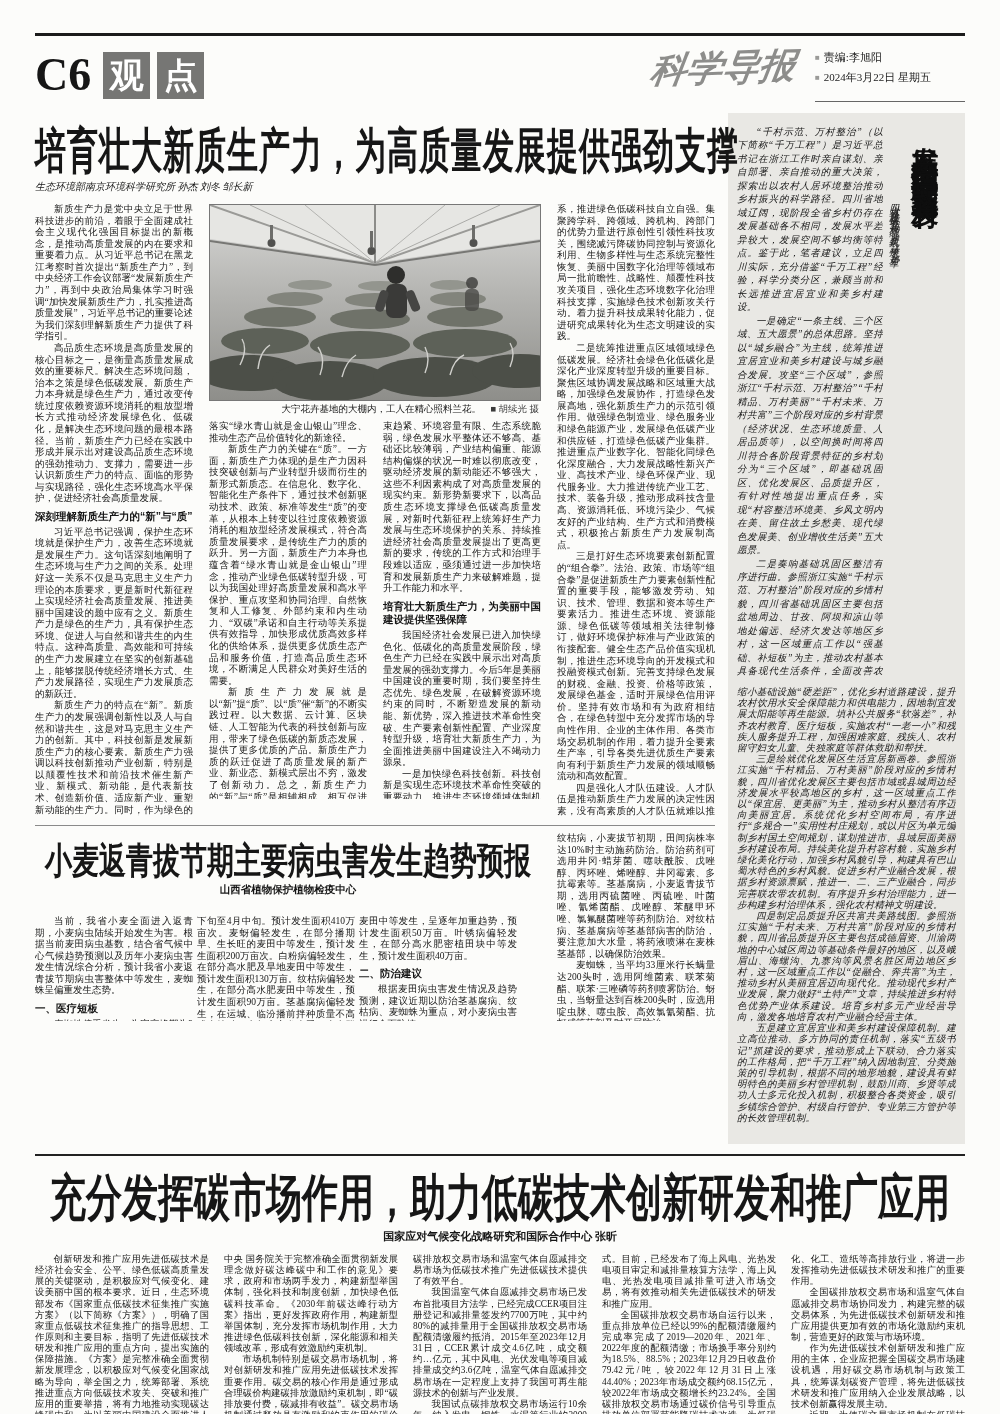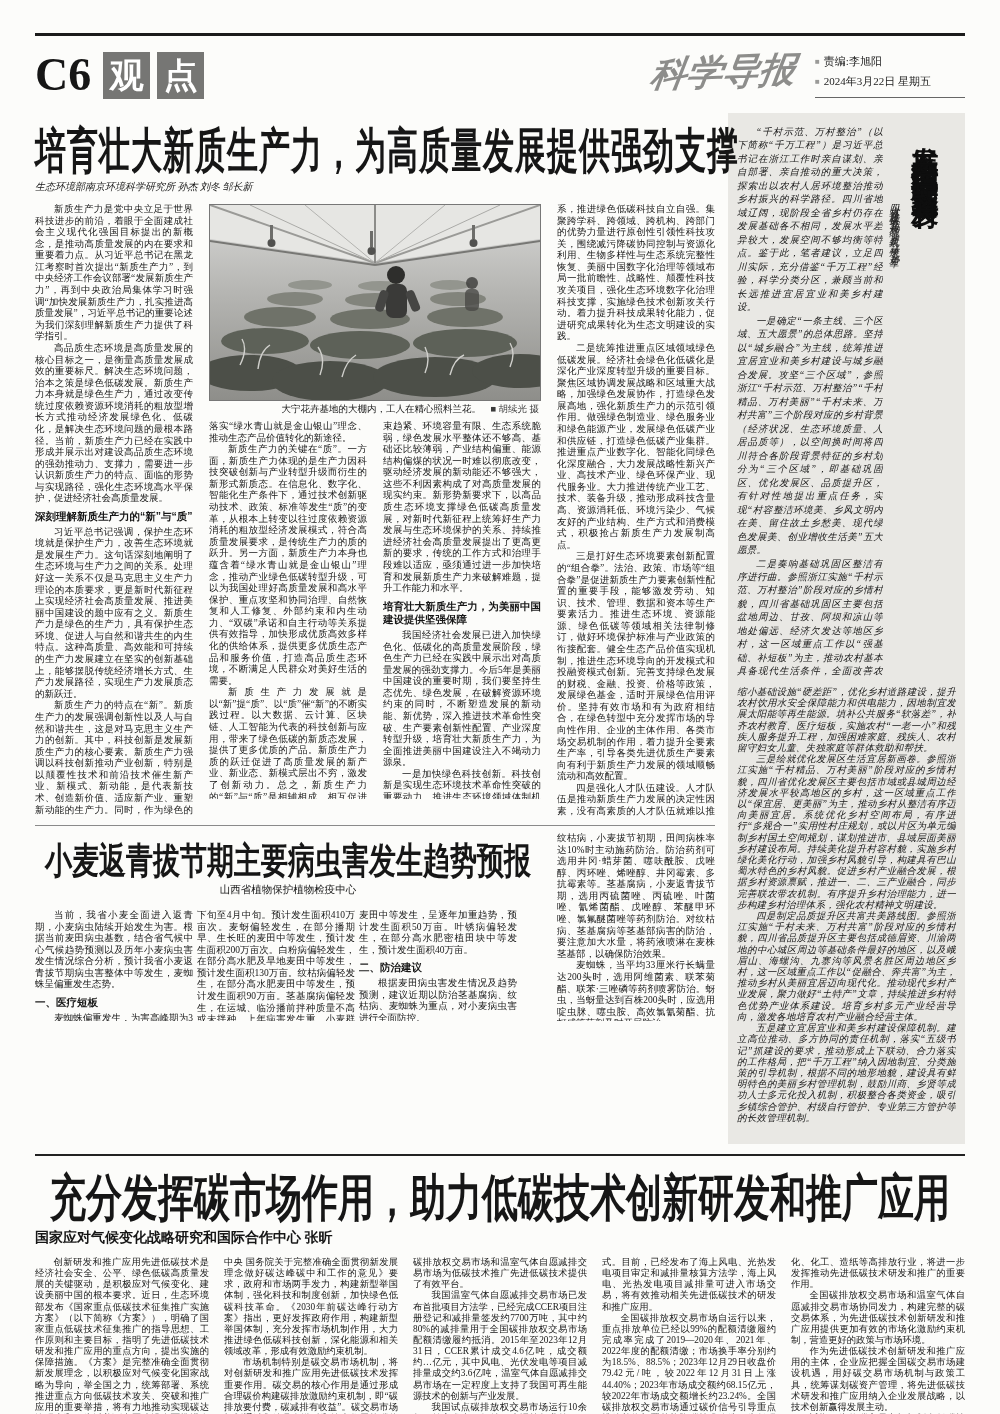--- a/index.html
+++ b/index.html
@@ -13,21 +13,21 @@
               display:flex; justify-content:space-between; align-items:center; height:72px; }
   .ed-wrap { display:flex; align-items:center; gap:12px; }
   .edition { font-family:"Liberation Serif",serif; font-weight:bold; font-size:46px; line-height:1; }
   .badge { display:flex; gap:7px; }
   .badge-char { width:47px; height:47px; background:#767674; color:#fff; text-align:center;
                 font-family:"Liberation Sans",sans-serif; font-weight:bold; font-size:34px; line-height:47px; }
   .mast-right { display:flex; align-items:flex-start; gap:20px; }
   .paper-logo { font-family:"DejaVu Serif",serif; font-style:italic; font-weight:bold;
                 font-size:36px; color:#8d8d8b; transform:skewX(-10deg) rotate(-2deg); line-height:1.1; }
   .mast-info { font-size:11px; line-height:1.8; color:#1d1d1d; border-bottom:1px solid #666;
-               padding-bottom:6px; min-width:150px; }
+               padding-bottom:13px; min-width:150px; }
   .sq { color:#9a9a98; font-size:8px; vertical-align:1px; margin-right:4px; }
 
   
   .jtext { text-align:justify; }
   .para { margin:0; text-indent:2em; }
   .para.cont { text-indent:0; }
   .sub-head { font-family:"Liberation Sans",sans-serif; font-weight:bold; text-indent:0;
               margin:5px 0 3px; font-size:10.5px; line-height:1.3; }
 
   
@@ -58,30 +58,30 @@
   .sb-wide { flex:1; overflow:hidden; margin-top:8px; }
   .sb-wide .sb-text, .sb-wide .para { line-height:1.18; }
 
   
   .wheat { margin-top:9px; border-top:1px solid #8a8a8a; padding-top:7px;
            display:flex; gap:16px; height:196px; overflow:hidden; }
   .wheat-left { width:506px; }
   .wheat-headline { font-family:"Liberation Sans",sans-serif; font-weight:bold; font-size:27px;
                     text-align:center; white-space:nowrap; transform:scaleY(1.35);
                     transform-origin:center top; height:40px; margin-top:4px; }
-  .wheat-byline { text-align:center; font-weight:normal; font-size:10.5px; margin:6px 0 13px; }
+  .wheat-byline { text-align:center; font-weight:bold; font-size:10.5px; margin:6px 0 19px; }
   .wheat-cols { display:flex; gap:4px; height:118px; overflow:hidden; }
   .wheat-col4 { width:158px; overflow:hidden; font-size:9.5px; line-height:1.22; }
 
   
   .carbon { margin-top:10px; border-top:2px solid #222; padding-top:9px; }
   .carbon-headline { font-family:"Liberation Sans",sans-serif; font-weight:900; font-size:36px;
                      text-align:center; white-space:nowrap; transform:scaleY(1.4);
                      transform-origin:center top; height:54px; }
-  .carbon-byline { font-weight:bold; font-size:14px; margin:10px 0 10px; }
+  .carbon-byline { text-align:center; font-weight:bold; font-size:11px; margin:10px 0 10px; }
   .carbon-cols { display:flex; gap:15px; height:288px; overflow:hidden; }
   .ccol { width:174px; overflow:hidden; font-size:9.3px; line-height:1.2; }
 </style>
 </head>
 <body>
 
 <div class="page">
   <div class="inner">
 
     <div class="masthead">

